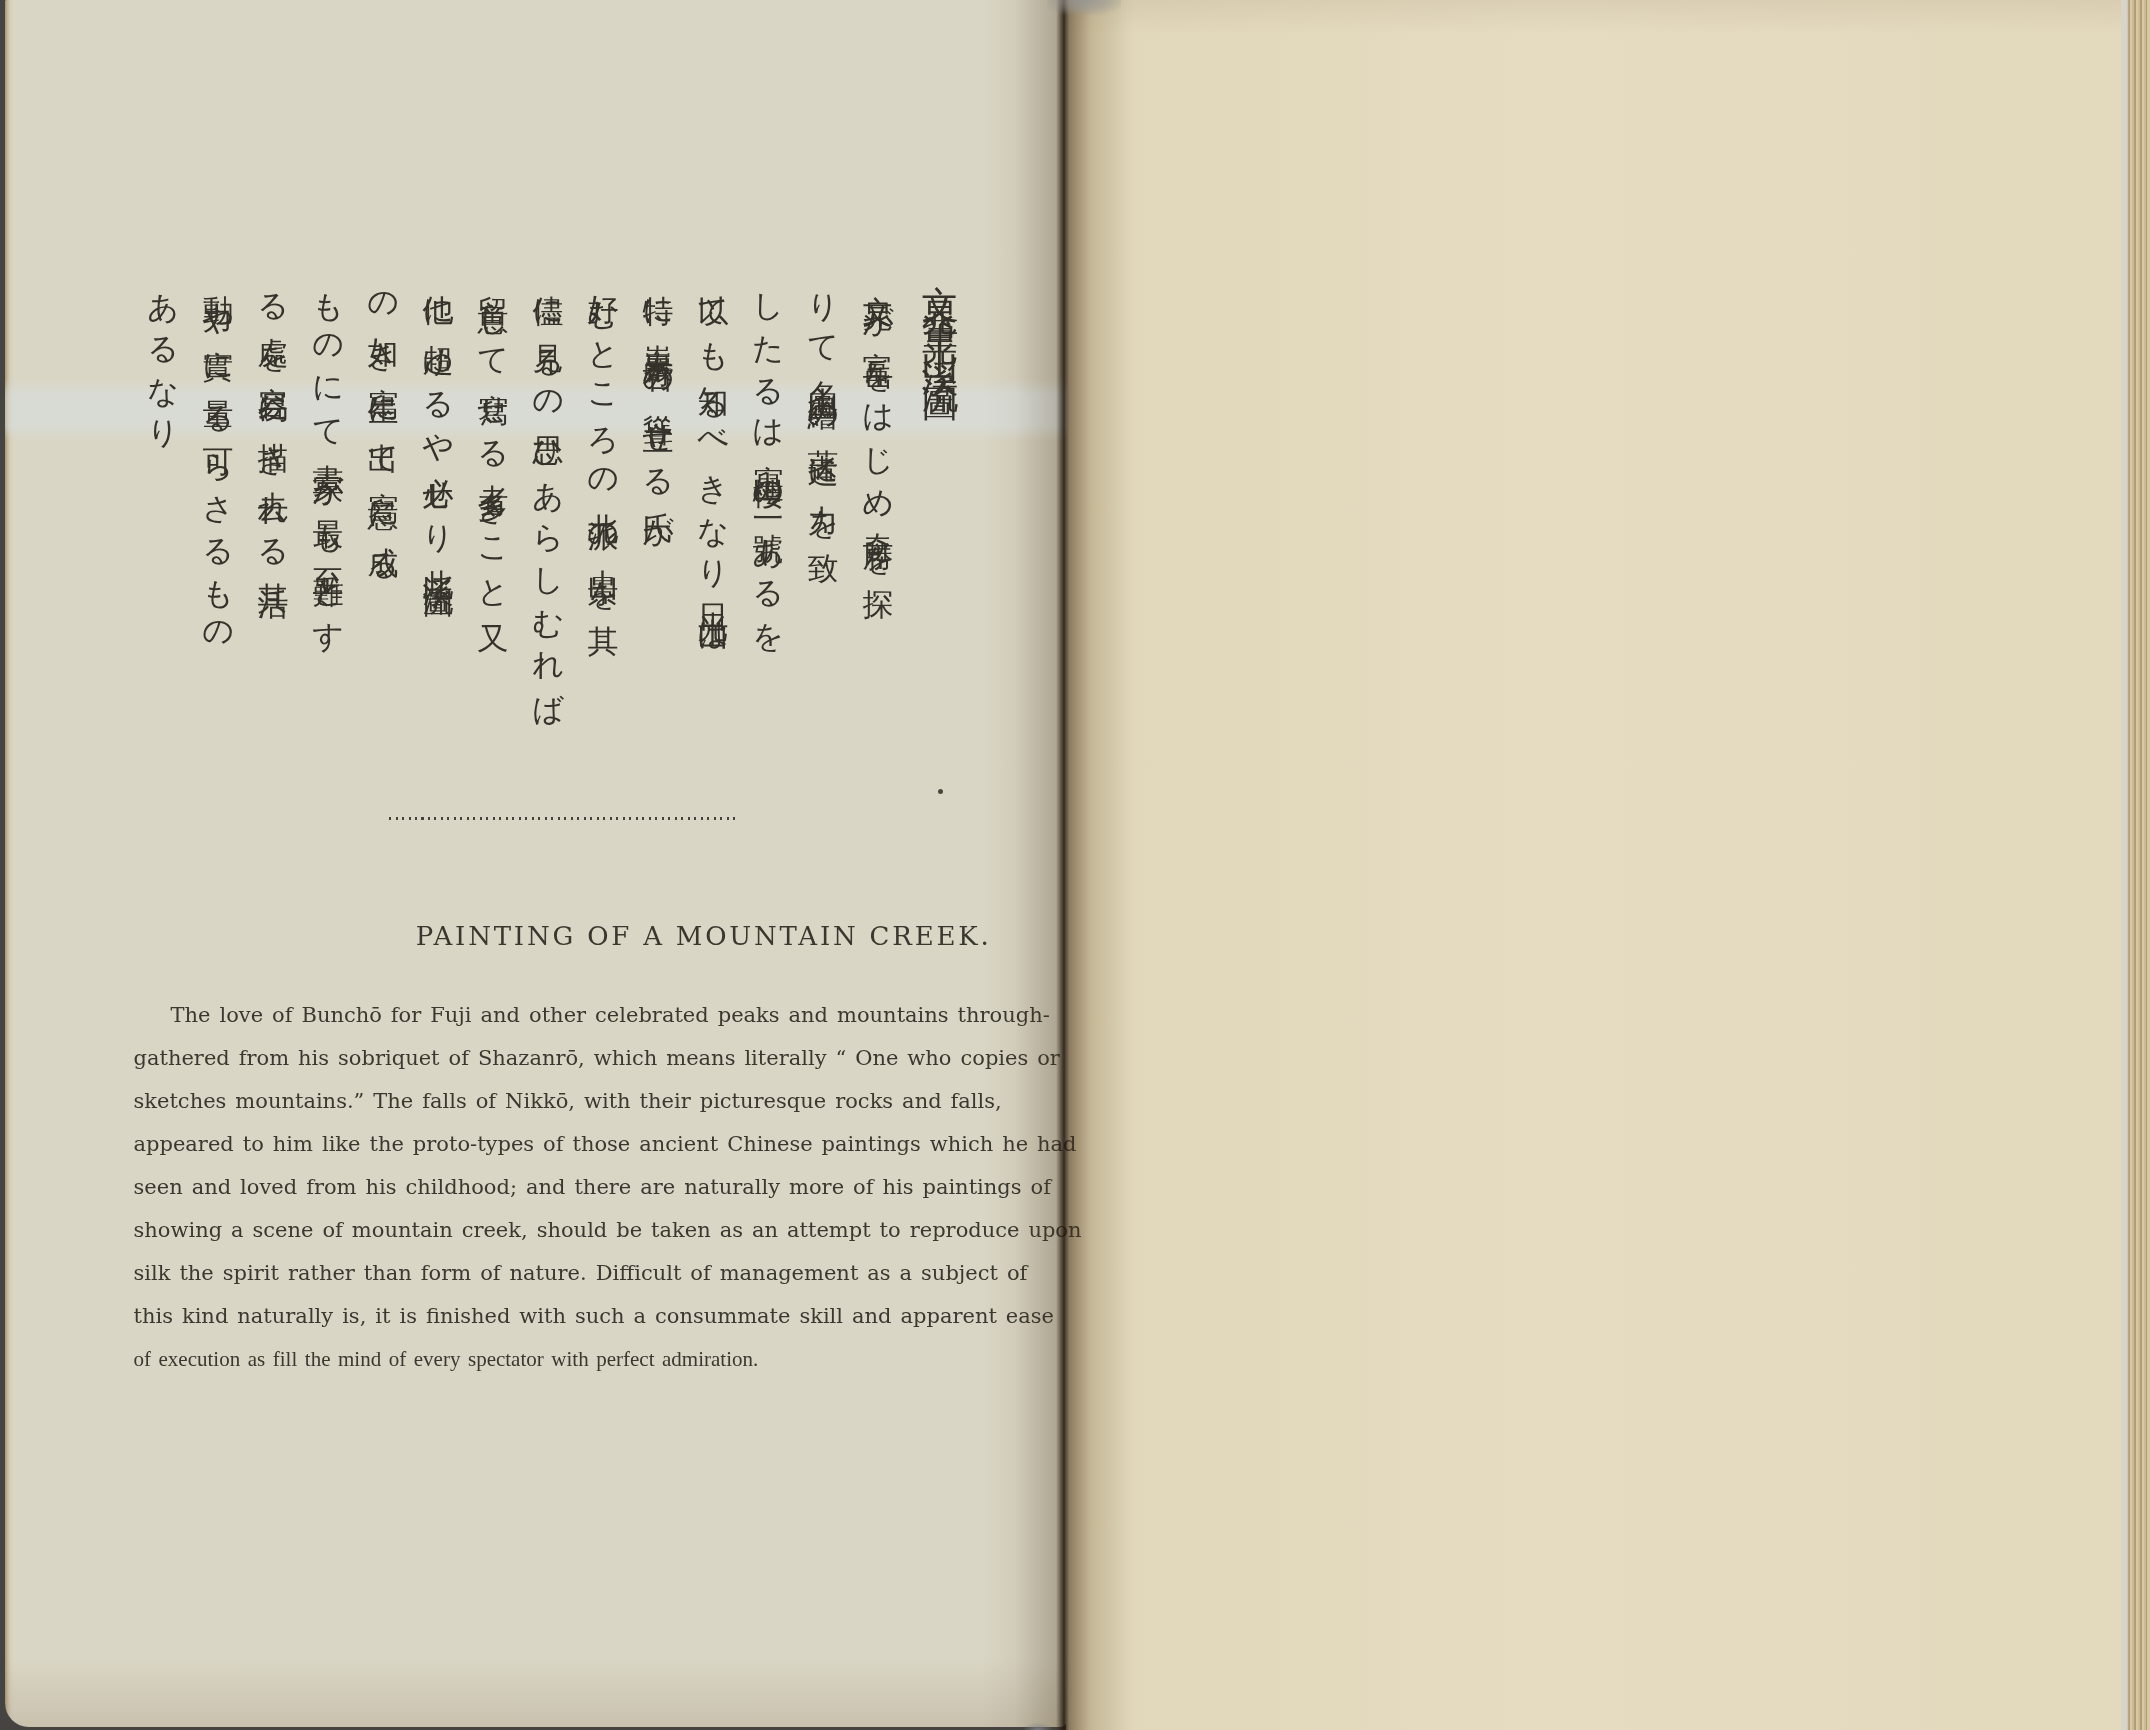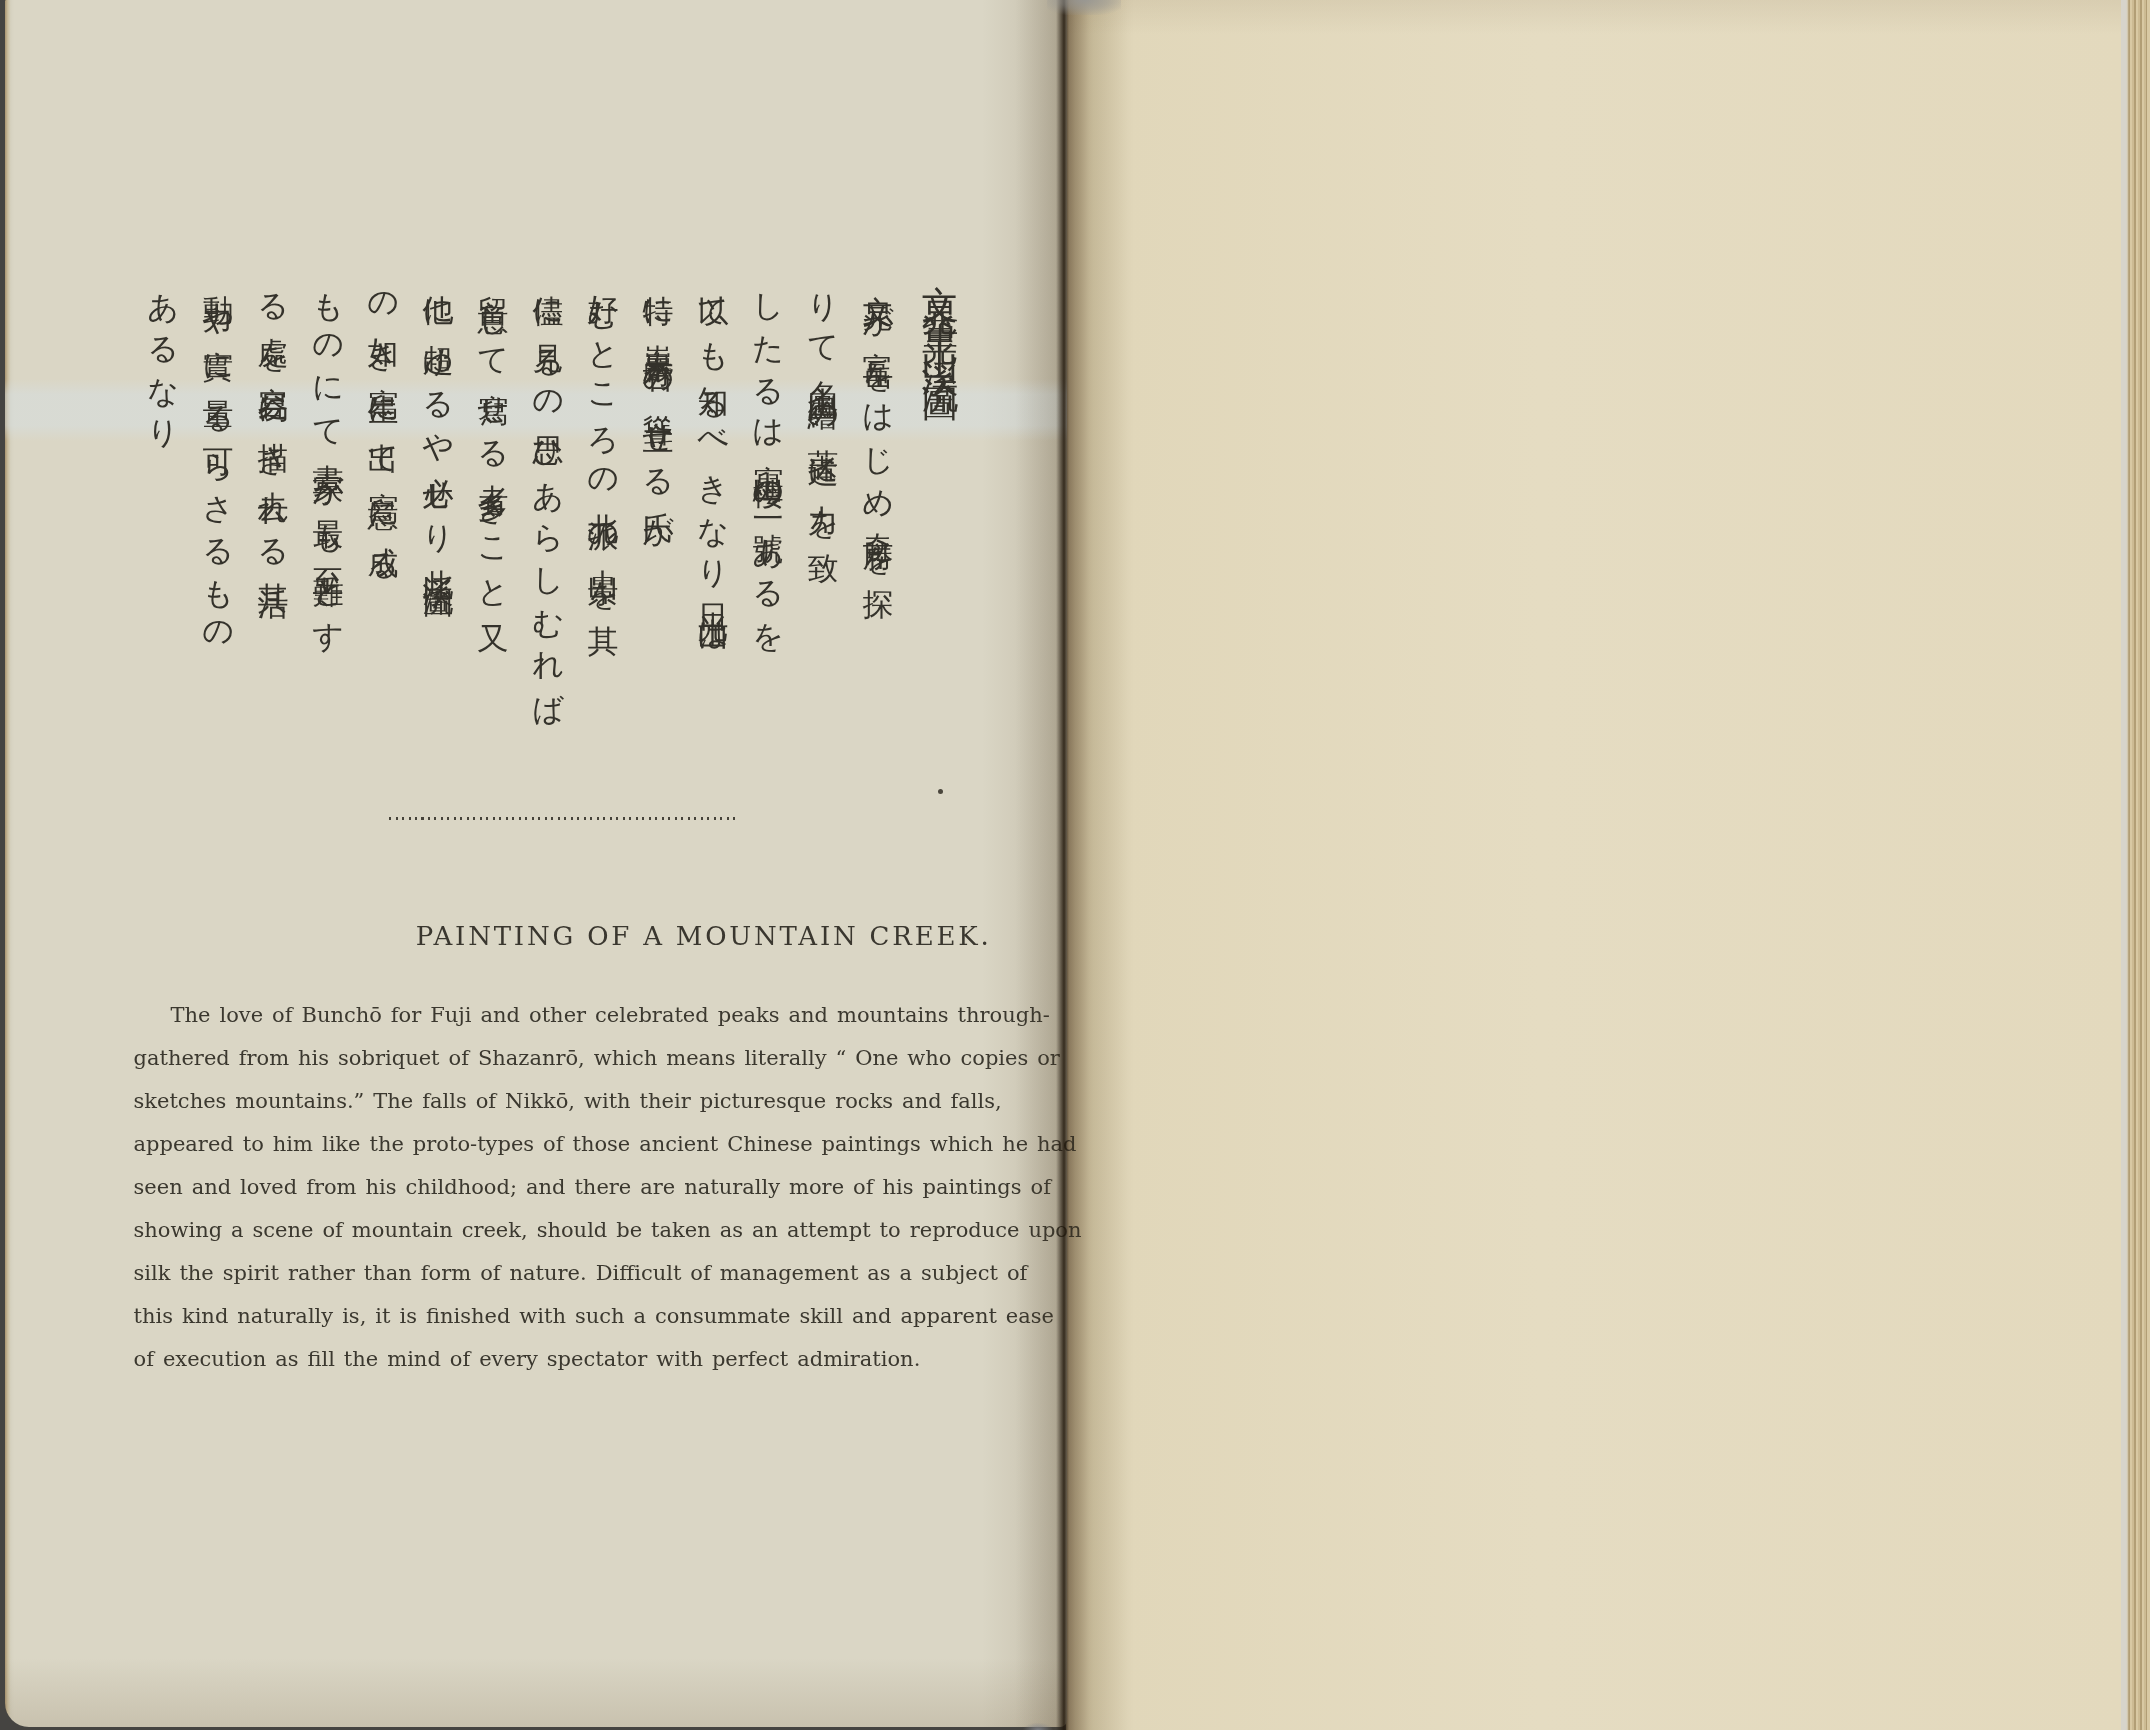--- a/index.html
+++ b/index.html
@@ -82,21 +82,21 @@
   }
   .eng-paragraph{
     position:absolute;left:129px;top:994px;width:859px;
     font-size:21px;color:#3b382f;word-spacing:2.3px;
   }
   .par-line{
     height:43px;line-height:43px;white-space:nowrap;
     text-align:justify;text-align-last:justify;
   }
   .par-line.first{padding-left:37px;}
-  .par-line.last{text-align-last:left;}
+  .par-line.last{text-align-last:left;font-family:Liberation Serif, serif;}
   .speck{
     position:absolute;left:933px;top:789px;width:5.1px;height:5.1px;border-radius:50%;
     background:#4a463c;
   }
 </style>
 </head>
 <body>
 
 <div class="right-page"></div>
 <div class="edge-stack"></div>

